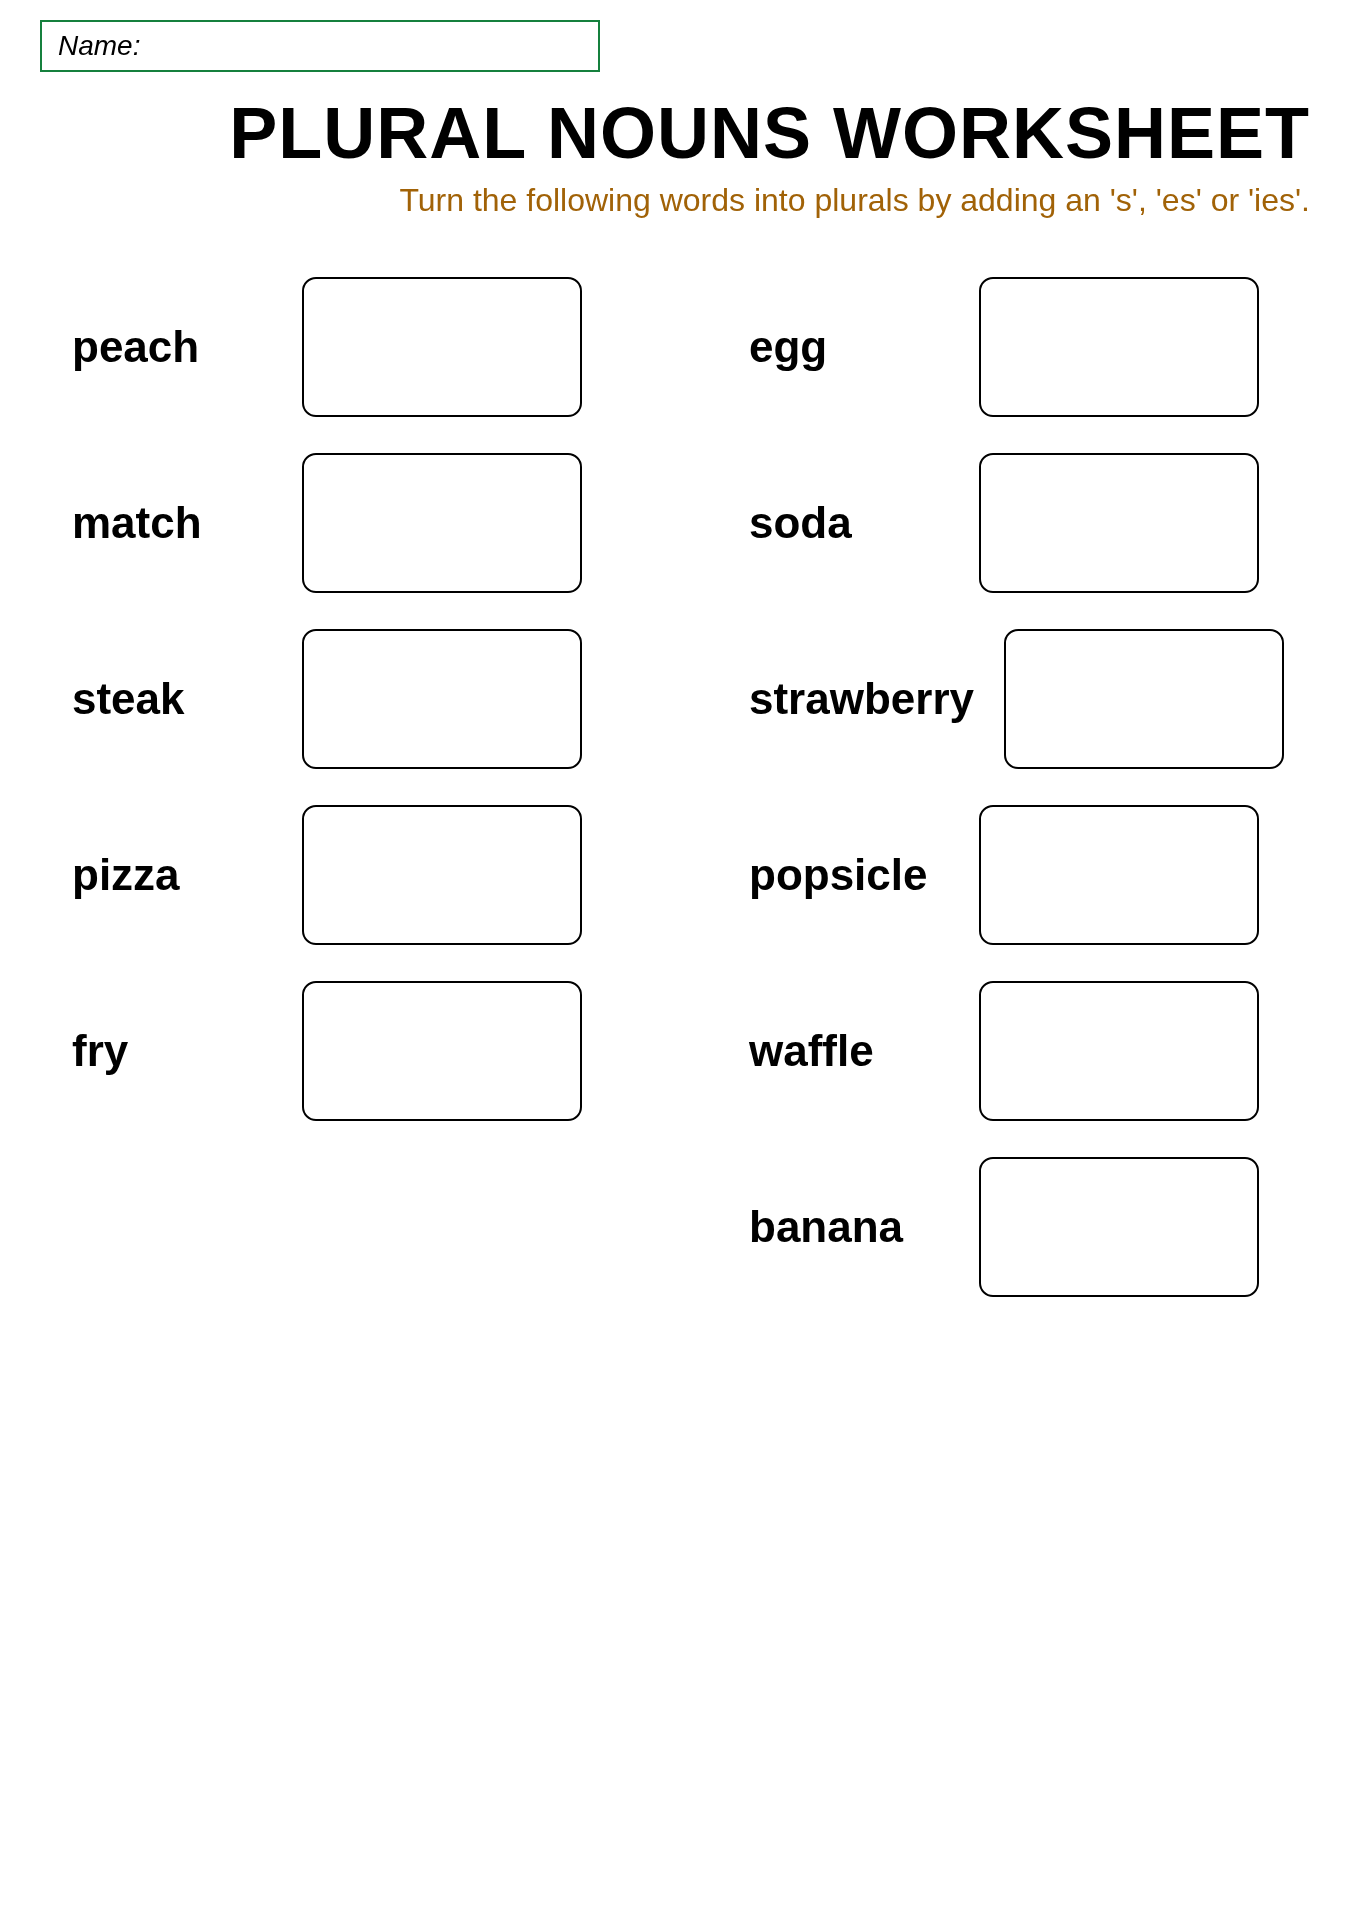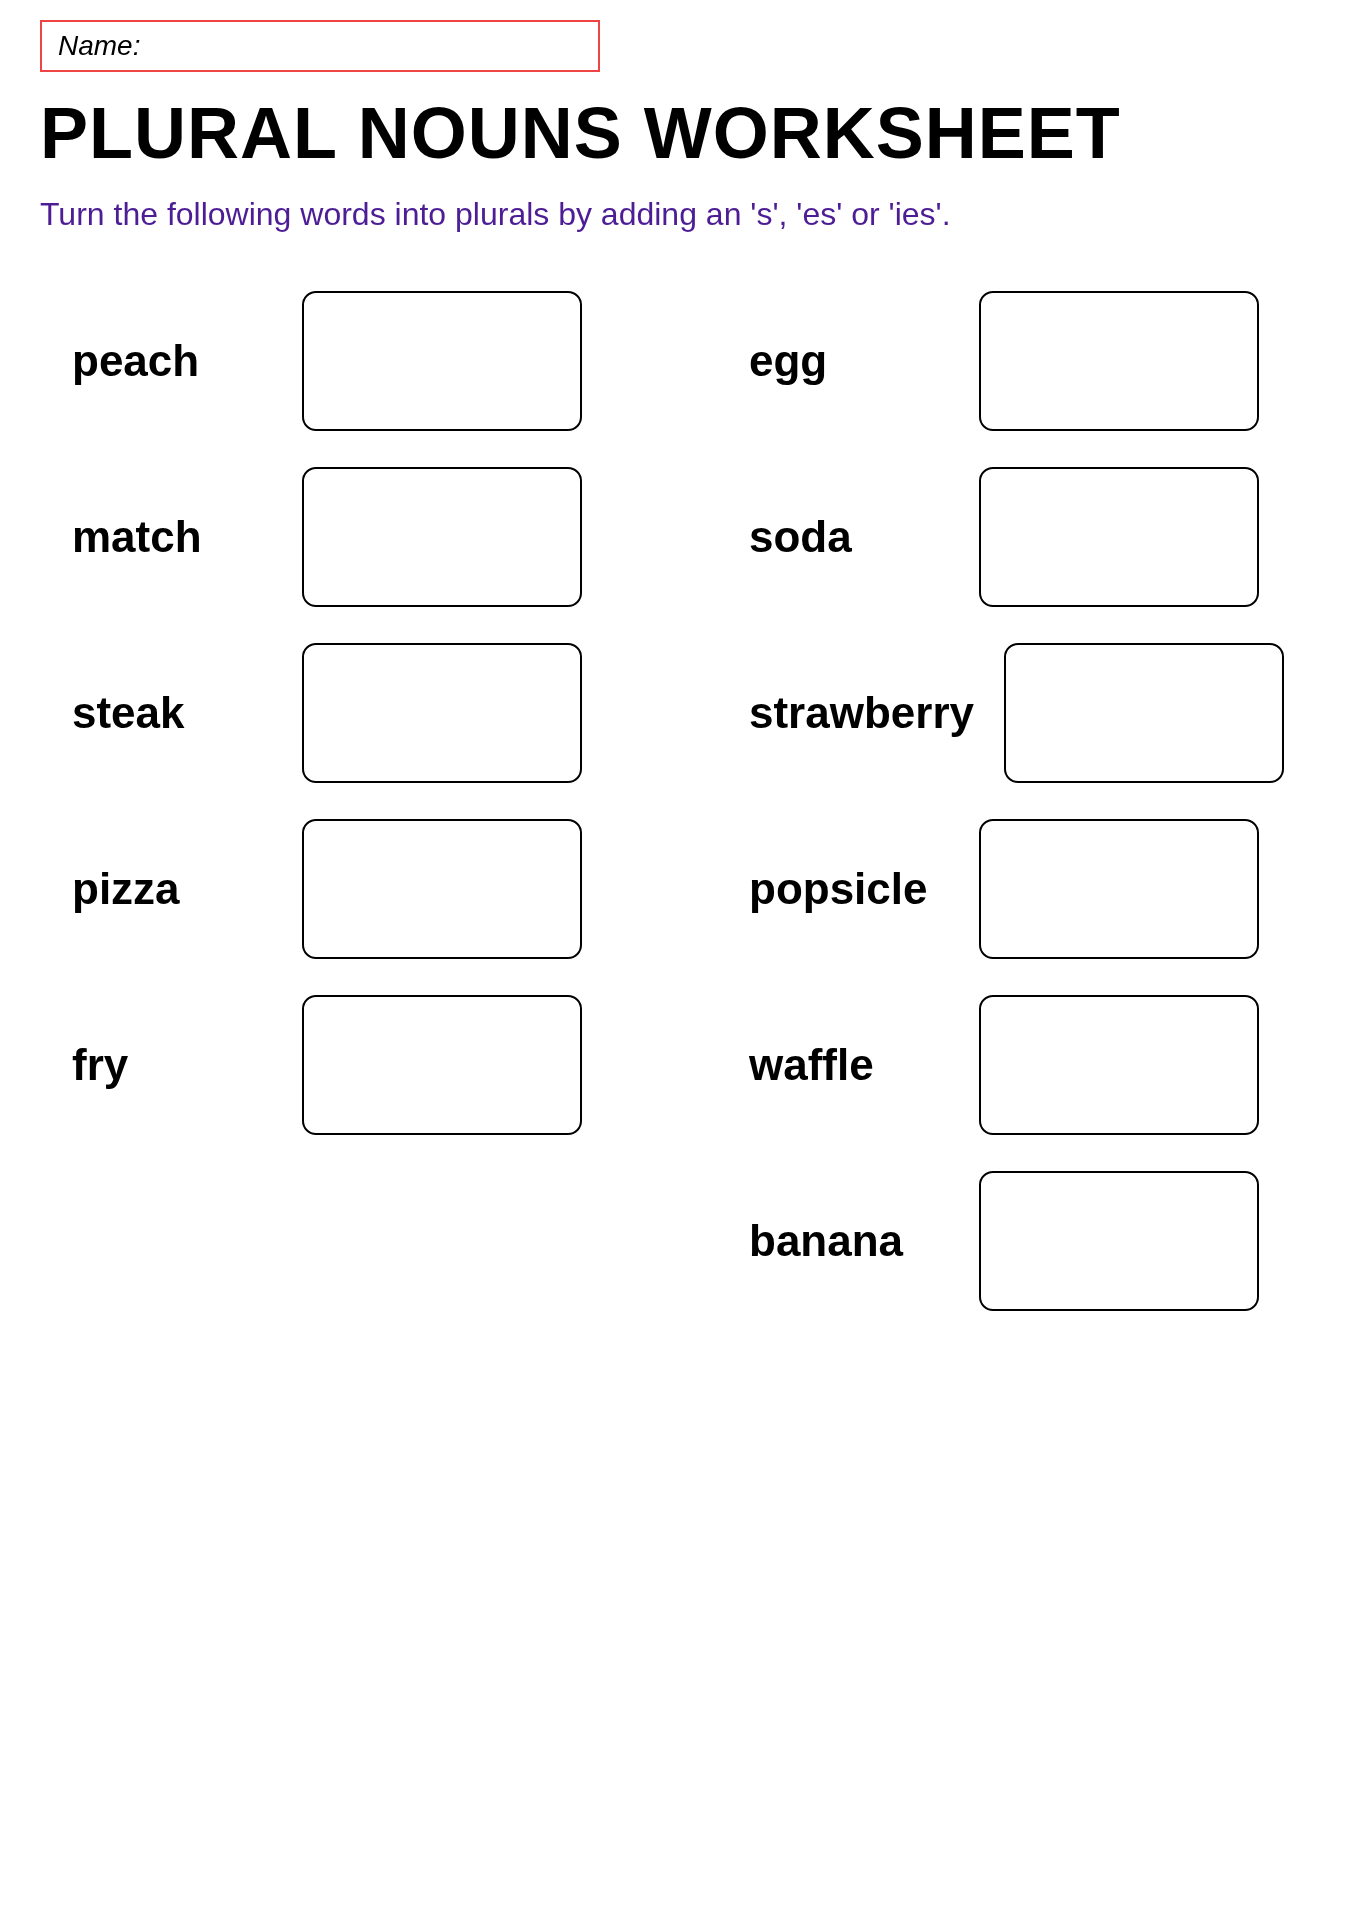--- a/index.html
+++ b/index.html
@@ -16,50 +16,52 @@
       padding: 20px 40px;
     }
 
     .header-row {
       display: flex;
       gap: 20px;
       margin-bottom: 20px;
     }
 
     .header-box {
-      border: 2px solid #ef4444;
+      border: 2px solid #15803d;
       padding: 8px 16px;
       font-size: 28px;
       font-style: italic;
       font-weight: normal;
     }
 
     .header-box.name {
       width: 560px;
     }
 
     .header-box.date {
       width: 300px;
     }
 
     .title {
       font-size: 72px;
       font-weight: 900;
       font-family: 'Arial Black', Arial, sans-serif;
       text-transform: uppercase;
       color: #000;
-      margin-bottom: 22px;
+      margin-bottom: 8px;
       letter-spacing: 1px;
+      text-align: right;
     }
 
     .subtitle {
       font-size: 32px;
-      color: #4c1d95;
+      color: #a16207;
       margin-bottom: 40px;
       font-family: Arial, sans-serif;
+      text-align: right;
     }
 
     .words-grid {
       display: grid;
       grid-template-columns: 1fr 1fr;
       gap: 4px;
       width: 100%;
       margin-left: 32px;
     }
 

